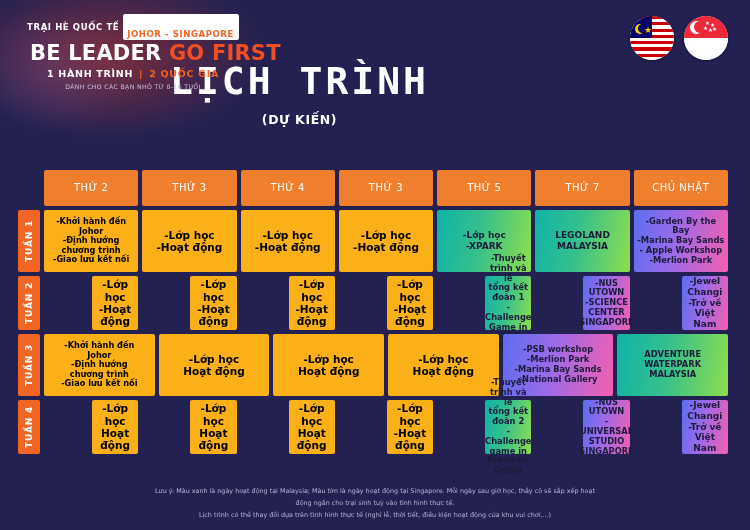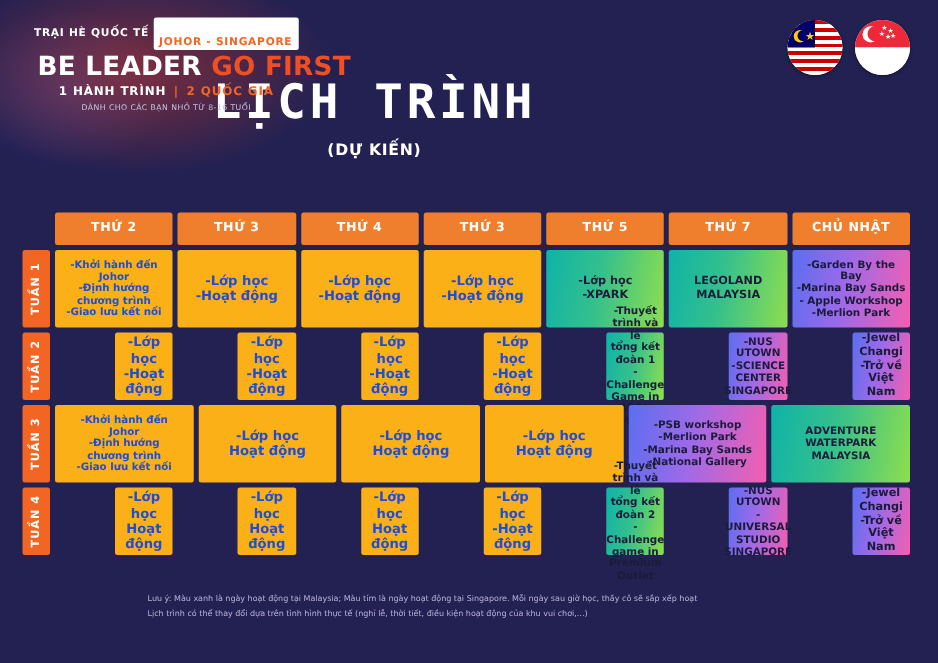--- a/index.html
+++ b/index.html
@@ -103,43 +103,43 @@
   }
 
   .cell {
     flex: 1 1 0; min-width: 0;
     display: flex; align-items: center; justify-content: center;
     text-align: center; border-radius: 2px;
     padding: 3px 2px;
   }
   .hdr-row .cell {
     background: #f07f2d; color: #ffffff;
-    font-size: 10px; font-weight: bold; letter-spacing: 0.5px;
-    height: 26px;
+    font-size: 10px; font-weight: normal; letter-spacing: 0.5px;
+    height: 36px;
   }
   .body-row { }
   .r1 .cell, .r3 .cell { height: 62px; }
   .r2 .cell, .r4 .cell { height: 54px; margin-left: 48px; }
 
   .cell-txt { line-height: 1.18; white-space: pre-line; }
-  .c-orange { background: #fbb017; color: #1d4ed8; }
+  .c-orange { background: #fbb017; color: #000000; }
   .c-orange .cell-txt { font-size: 10.5px; font-weight: bold; }
   .c-orange.small .cell-txt { font-size: 8.2px; font-weight: bold; line-height: 1.15; }
 
   .c-green { background: linear-gradient(100deg, #0fb3a8 0%, #35c08c 45%, #8ede4e 100%); color: #1b1b3a; }
   .c-green .cell-txt { font-size: 9px; font-weight: bold; }
   .c-green.tiny .cell-txt { font-size: 8.3px; }
 
   .c-purple { background: linear-gradient(100deg, #5b6ef0 0%, #9d6ae8 45%, #f35fb0 100%); color: #1b1b3a; }
   .c-purple .cell-txt { font-size: 9px; font-weight: bold; }
   .c-purple.tiny .cell-txt { font-size: 8.3px; }
 
   
   .footer {
-    position: absolute; left: 0; top: 474px; width: 750px; text-align: left;
+    position: absolute; left: 0; top: 486px; width: 750px; text-align: center;
     color: #b9b3d6; font-size: 6.4px; line-height: 1.75; padding: 0 118px;
   }
   .footer p + p { margin-top: 1px; }
 </style>
 </head>
 <body>
 
 <div id="page">
 
   <div class="logo">
@@ -348,16 +348,17 @@
           <div class="cell c-purple">
             <span class="cell-txt">-Jewel Changi
 -Trở về Việt Nam</span>
           </div>
         </div>
       </div>
   </div>
 
   <div class="footer">
     <p>Lưu ý: Màu xanh là ngày hoạt động tại Malaysia; Màu tím là ngày hoạt động tại Singapore. Mỗi ngày sau giờ học, thầy cô sẽ sắp xếp hoạt</p>
+    <p>động ngắn cho trại sinh tuỳ vào tình hình thực tế.</p>
     <p>Lịch trình có thể thay đổi dựa trên tình hình thực tế (nghỉ lễ, thời tiết, điều kiện hoạt động của khu vui chơi,...)</p>
   </div>
 
 </div>
 
 </body></html>

